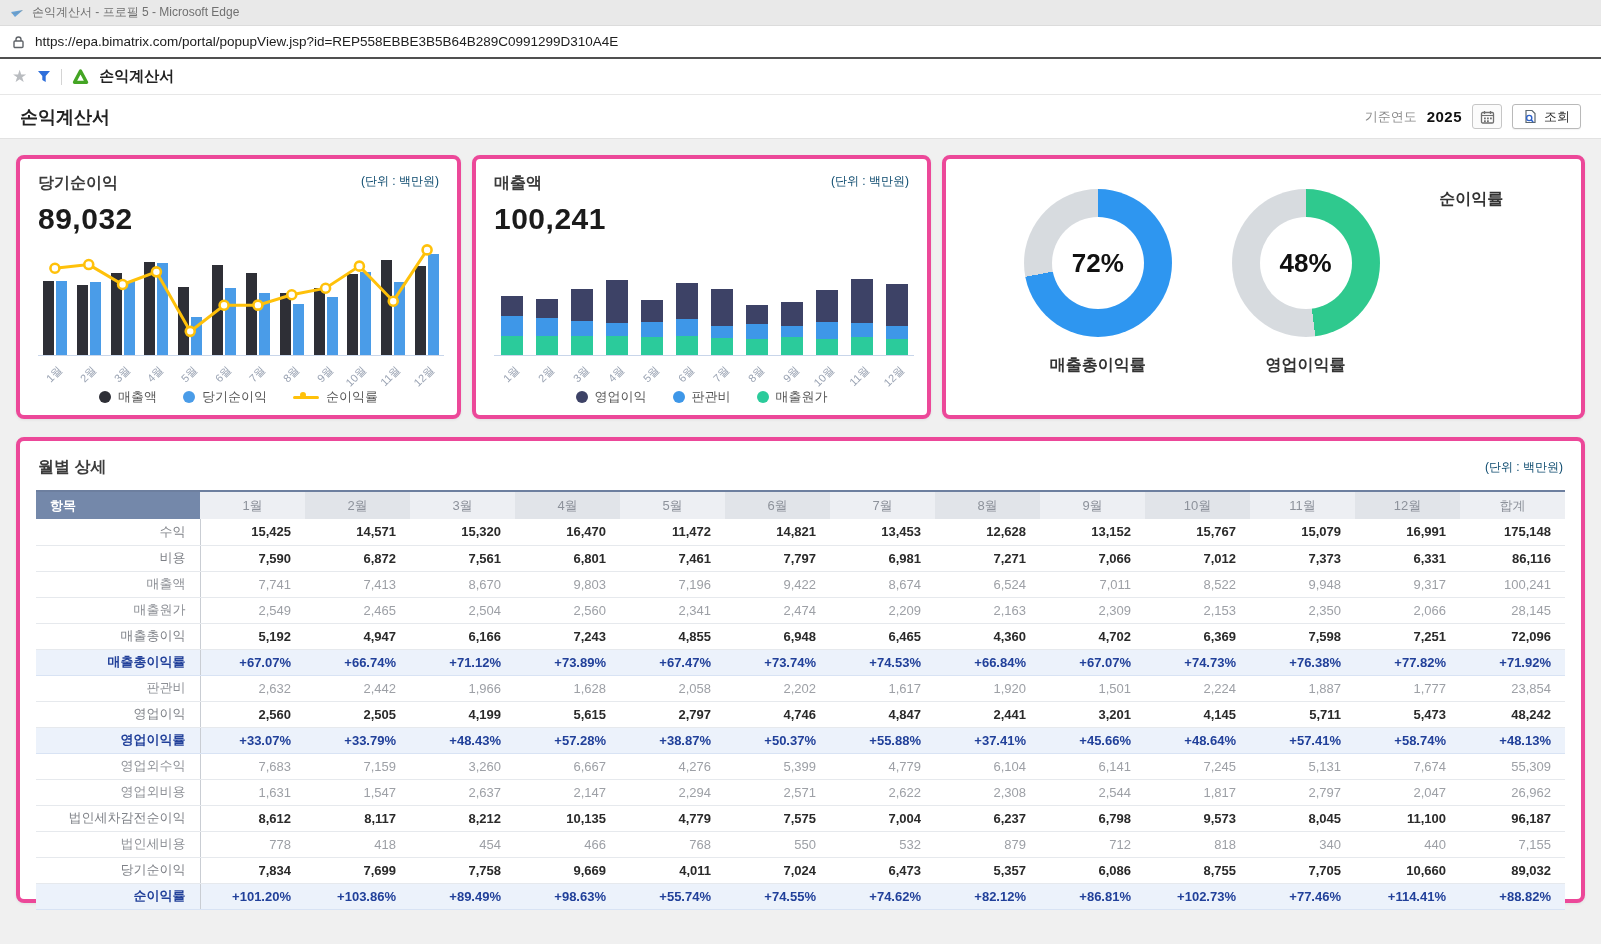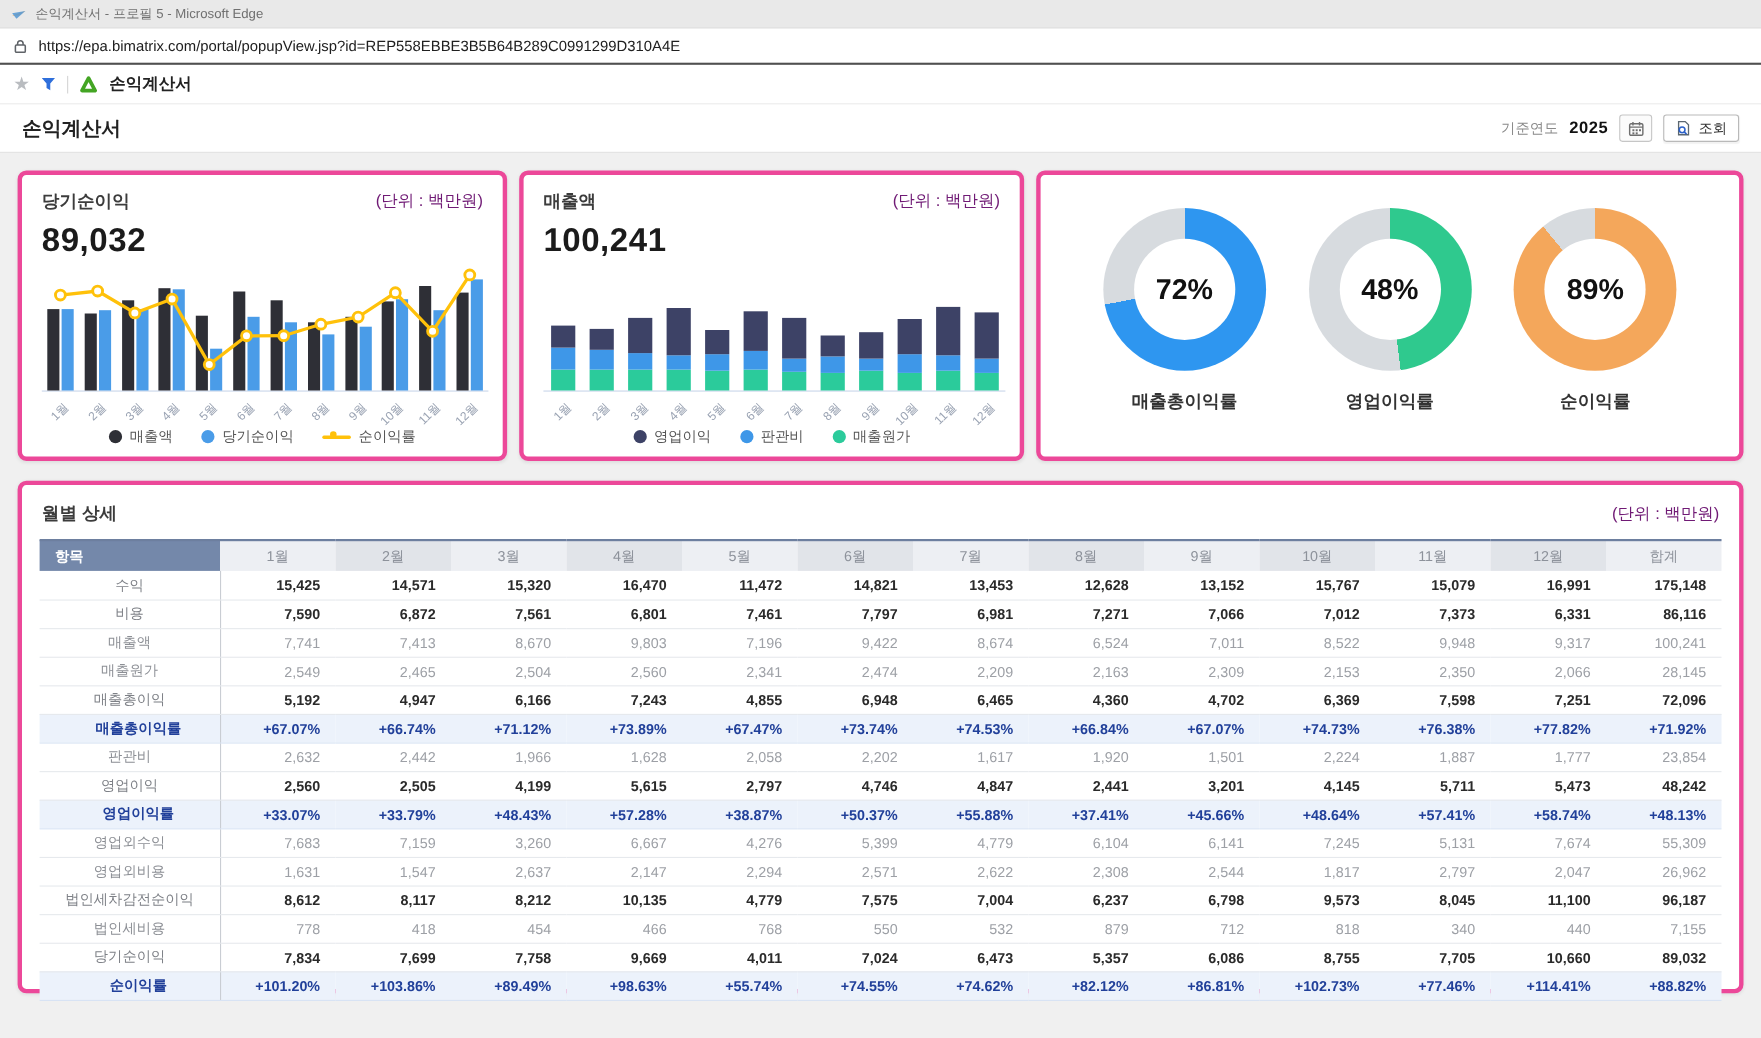--- a/index.html
+++ b/index.html
@@ -30,21 +30,21 @@
     display:flex; align-items:center; gap:6px; padding:0 10px; font-size:13px; color:#333; cursor:pointer;
     box-shadow:0 1px 1px rgba(0,0,0,.05); }
 
   
   .content { padding:16px; display:flex; flex-direction:column; gap:18px; }
   .cards-row { display:flex; gap:11px; }
   .card { background:#fff; border:4px solid #ec4899; border-radius:8px;
     box-shadow:0 1px 3px rgba(0,0,0,.07); padding:14px 18px; }
   .card-head { display:flex; justify-content:space-between; align-items:flex-start; }
   .card-title { font-size:16px; font-weight:700; color:#3c3c3c; }
-  .unit { font-size:15px; color:#701a75; }
+  .unit { font-size:12px; color:#0c4a6e; }
   .kpi { font-size:30px; font-weight:700; color:#1b1b1b; margin:8px 0 2px; letter-spacing:.5px; }
 
   .card-netincome { width:445px; height:264px; }
   .card-revenue   { width:459px; height:264px; }
   .card-ratios    { flex:1; height:264px; }
 
   .plot { position:relative; height:118px; border-bottom:1px solid #c9d6ea; }
   .cbar { position:absolute; bottom:0; }
   .plot svg { position:absolute; left:0; top:0; overflow:visible; }
   .xlabels { position:relative; height:30px; }
@@ -69,21 +69,21 @@
   .card-table { height:466px; padding:14px 16px; }
   .table-head { display:flex; justify-content:space-between; align-items:center; margin:2px 2px 12px; }
   .table-title { font-size:16px; font-weight:700; color:#3c3c3c; }
   .mtable { width:100%; border-collapse:collapse; table-layout:fixed; font-size:13px;
     border-top:2px solid #6d7f9f; }
   .mtable th { height:28px; font-weight:400; color:#8d929b; background:#edeff3; text-align:center; }
   .mtable th.alt { background:#e1e4e9; }
   .mtable th.th-first { width:164px; background:#7488aa; color:#fff; font-weight:700;
     text-align:left; padding-left:14px; }
   .mtable td { height:26px; border-bottom:1px solid #e6e9ed; text-align:right; padding-right:14px; }
-  .mtable td.label { text-align:center; padding-left:14px; border-right:1px solid #c9cdd3; }
+  .mtable td.label { text-align:right; padding-left:14px; border-right:1px solid #c9cdd3; }
   tr.bold  td.label { color:#7e8187; }
   tr.bold  td.value { color:#2a2a2a; font-weight:700; }
   tr.plain td.label { color:#8c8f95; }
   tr.plain td.value { color:#9da0a6; }
   tr.ratio td { background:#ecf2fb; color:#21409a; font-weight:700; border-bottom-color:#d8e3f4; }
   tr.ratio td.label { padding-left:30px; }
 </style>
 </head>
 <body>
 
@@ -310,23 +310,20 @@
             </div>
             <div class="donut-label">매출총이익률</div>
           </div>
           <div class="donut-wrap">
             <div class="donut" style="background: conic-gradient(rgb(47, 201, 142) 0deg, rgb(47, 201, 142) 48%, rgb(215, 219, 223) 48%, rgb(215, 219, 223) 100%);">
               <div class="donut-inner">48%</div>
             </div>
             <div class="donut-label">영업이익률</div>
           </div>
           <div class="donut-wrap">
-            <div class="donut" style="background: conic-gradient(rgb(244, 167, 91) 0deg, rgb(244, 167, 91) 89%, rgb(215, 219, 223) 89%, rgb(215, 219, 223) 100%);">
-              <div class="donut-inner">89%</div>
-            </div>
             <div class="donut-label">순이익률</div>
           </div>
         </div>
     </div>
   </div>
 
   <div class="card card-table">
     <div class="table-head">
       <span class="table-title">월별 상세</span>
       <span class="unit">(단위 : 백만원)</span>

